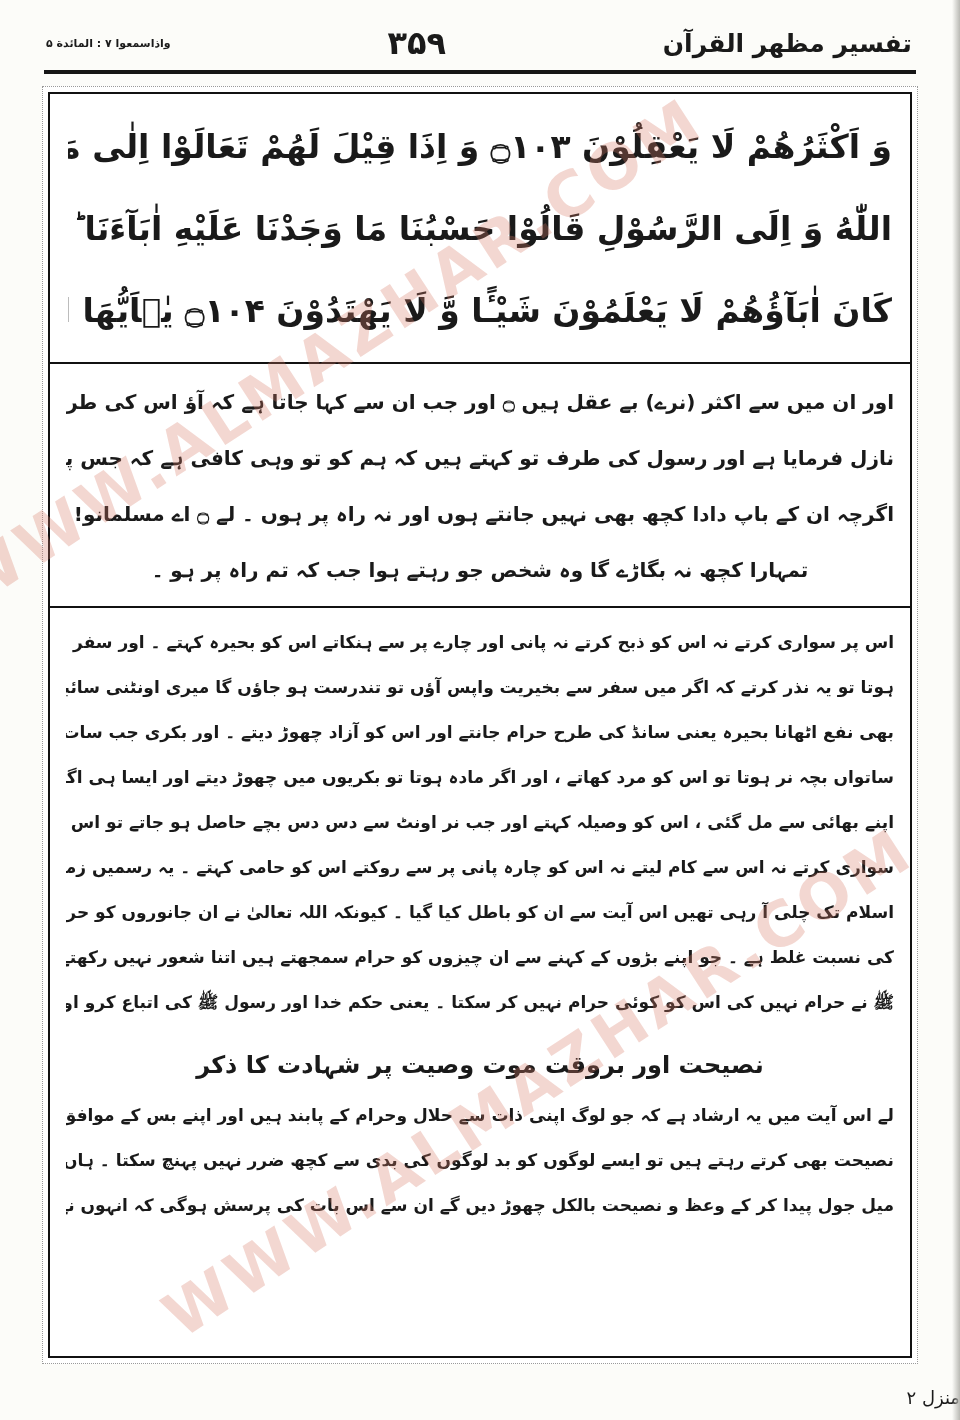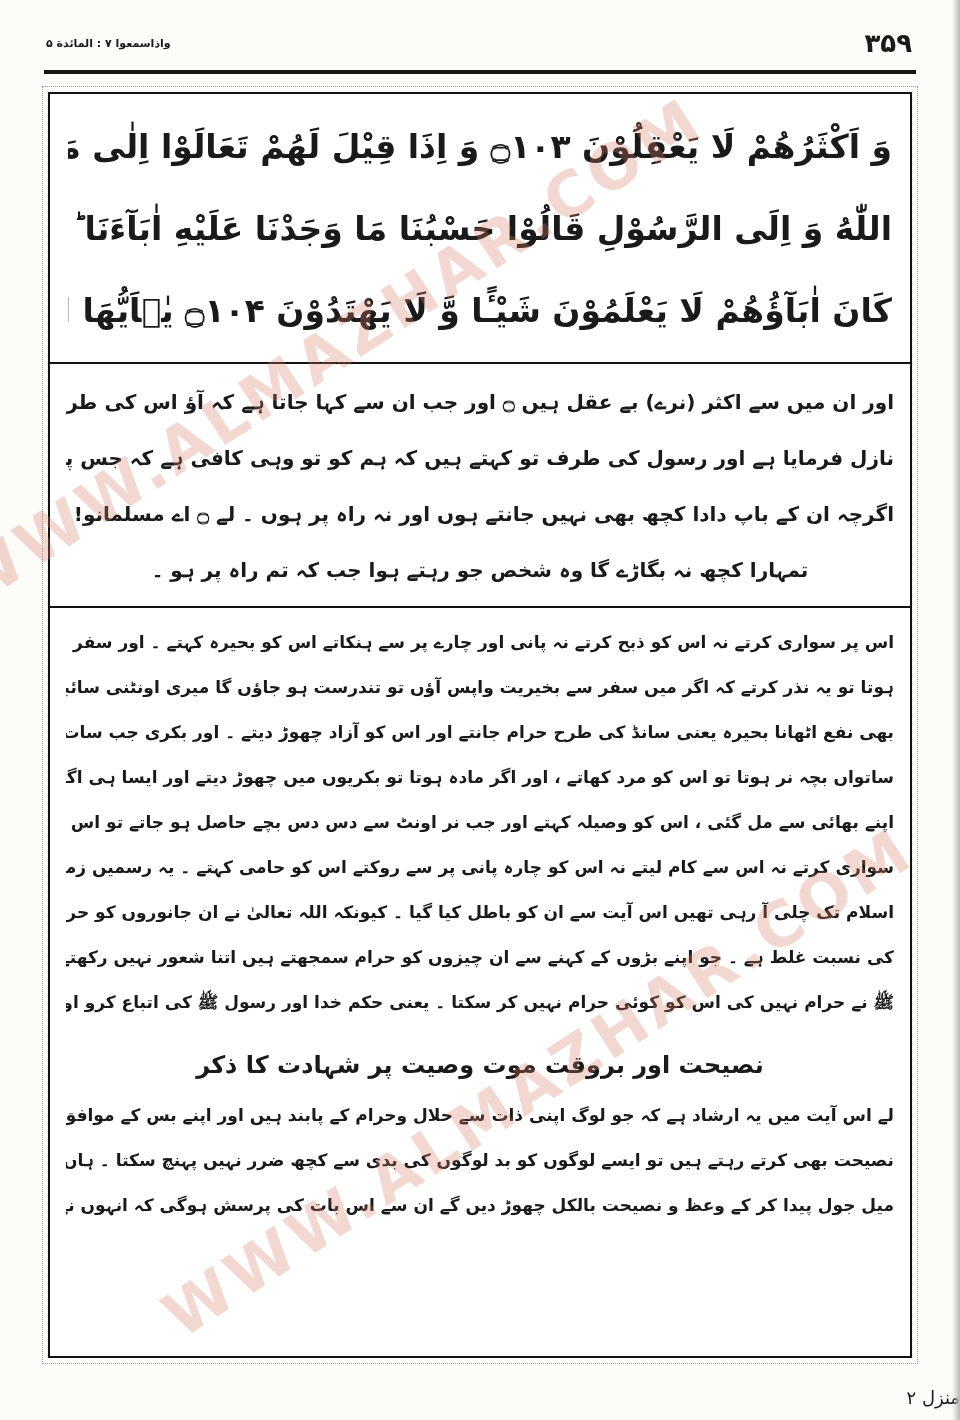--- a/index.html
+++ b/index.html
@@ -12,21 +12,21 @@
   .page{
     position:relative;width:960px;height:1420px;
     background:#fcfcf9;overflow:hidden;direction:rtl;
   }
   
   .header{
     position:absolute;top:20px;right:48px;left:46px;height:46px;
     display:flex;justify-content:space-between;align-items:center;
   }
   .header-title{font-size:25px;font-weight:bold;}
-  .page-number{font-size:26px;font-weight:bold;letter-spacing:2px;}
+  .page-number{font-size:32px;font-weight:bold;letter-spacing:2px;}
   .header-surah{font-size:11px;font-weight:bold;}
   .header-rule{
     position:absolute;top:70px;right:44px;left:44px;height:0;
     border-top:4px solid #161616;
   }
   
   .frame{
     position:absolute;top:86px;right:42px;left:42px;bottom:56px;
     border:1px dotted #9a9a9a;background:#fff;
     padding:5px;box-sizing:border-box;
@@ -96,20 +96,21 @@
 </style>
 </head>
 <body>
 
 <div class="page">
 
   <div class="wm wm1">WWW.ALMAZHAR.COM</div>
   <div class="wm wm2">WWW.ALMAZHAR.COM</div>
 
   <div class="header">
+    <span class="header-title">تفسير مظهر القرآن</span>
     <span class="page-number">۳۵۹</span>
     <span class="header-surah">واذاسمعوا ۷ : المائدة ۵</span>
   </div>
   <div class="header-rule"></div>
 
   <div class="frame">
     <div class="frame-inner">
 
       <div class="quran-section">
         <div class="q-line">وَ اَكْثَرُهُمْ لَا يَعْقِلُوْنَ ۝۱۰۳ وَ اِذَا قِيْلَ لَهُمْ تَعَالَوْا اِلٰى مَاۤ اَنْزَلَ</div>

